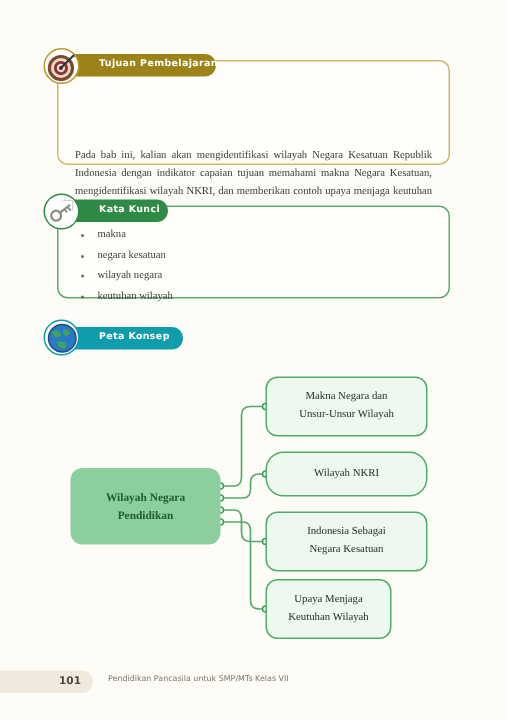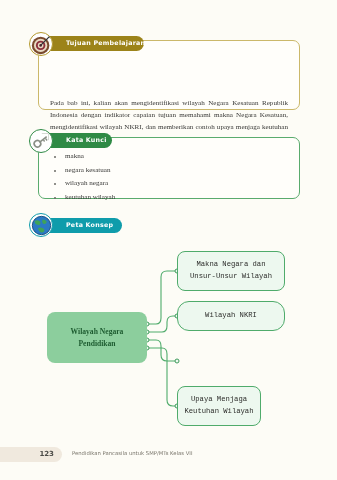--- a/index.html
+++ b/index.html
@@ -162,21 +162,21 @@
     background: #edf8ef;
     border: 1px solid #4fab6b;
     border-radius: 8px;
     display: flex;
     flex-direction: column;
     align-items: center;
     justify-content: center;
     z-index: 3;
   }
   .mm-node span {
-    font-family: Liberation Mono, monospace;
+    font-family: Liberation Serif, serif;
     font-size: 7.2px;
     line-height: 1.6;
     color: #2c2c2a;
     text-align: left;
     display: block;
   }
 
   
   .footer-chip {
     position: absolute;
@@ -305,25 +305,29 @@
 
     <div class="mm-node" style="left:177px; top:7px; width:108px; height:40px;">
       <span>Makna Negara dan</span>
       <span>Unsur-Unsur Wilayah</span>
     </div>
 
     <div class="mm-node" style="left:177px; top:57px; width:108px; height:30px;border-radius:12px;">
       <span>Wilayah NKRI</span>
     </div>
 
+    <div class="mm-node" style="left:177px; top:97px; width:108px; height:40px;">
+      <span>Indonesia Sebagai</span>
+      <span>Negara Kesatuan</span>
+    </div>
 
     <div class="mm-node" style="left:177px; top:142px; width:84px; height:40px;">
       <span>Upaya Menjaga</span>
       <span>Keutuhan Wilayah</span>
     </div>
   </div>
 
   <div class="footer-chip">
-    <span>123</span>
+    <span>101</span>
   </div>
   <div class="footer-text">Pendidikan Pancasila untuk SMP/MTs Kelas VII</div>
 
 </div>
 
 </body></html>

